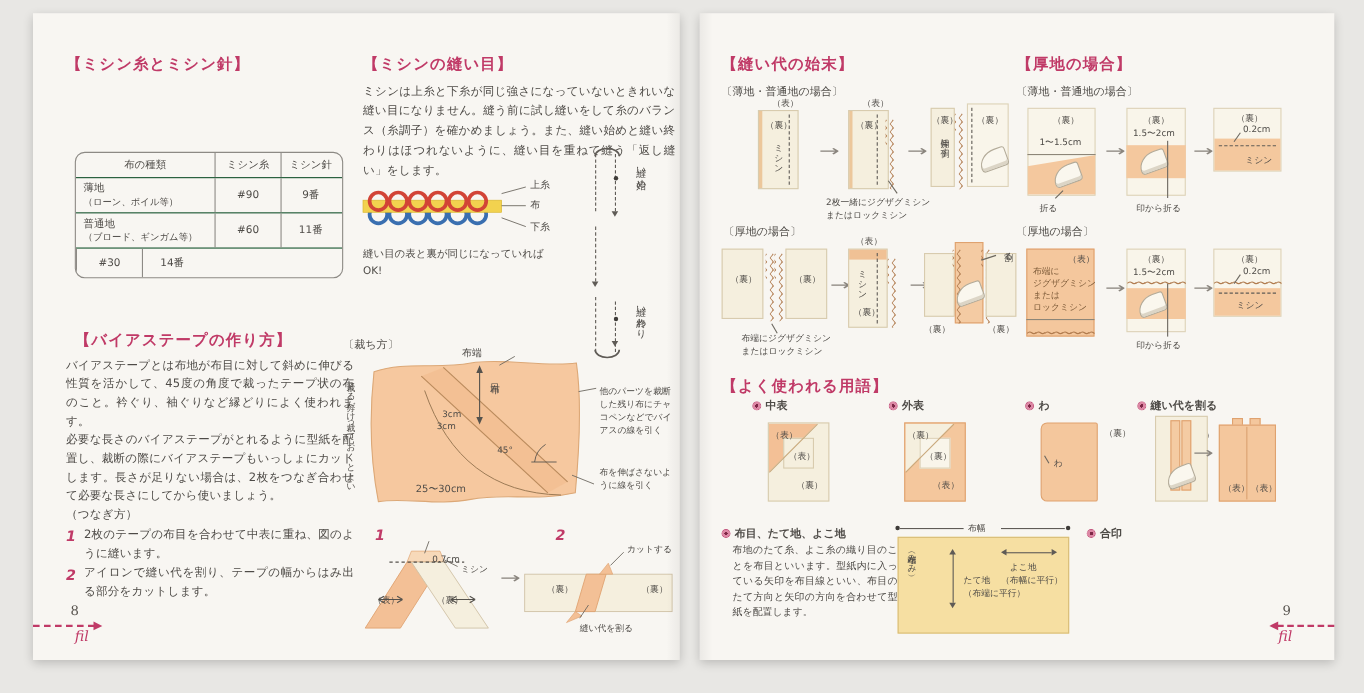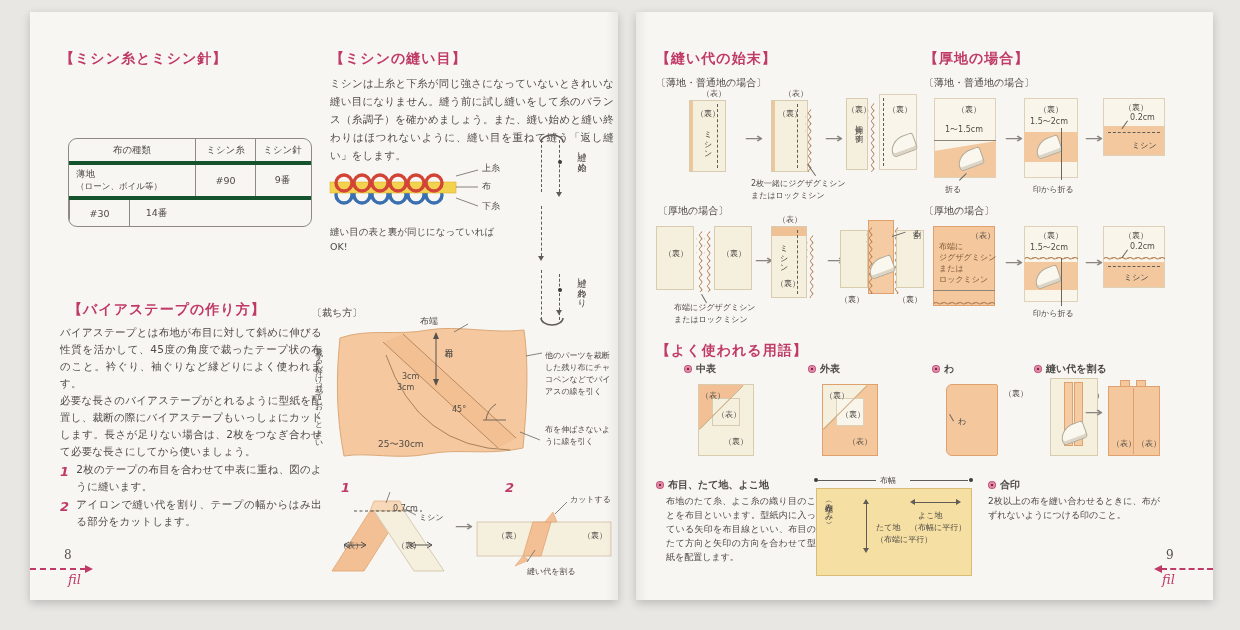--- a/index.html
+++ b/index.html
@@ -44,21 +44,21 @@
   .bullet{display:inline-block;width:8px;height:8px;border-radius:50%;background:radial-gradient(circle at 50% 50%,#7e2746 0 1.5px,#dc87a4 1.5px 3.5px,#c2527b 3.5px);margin-right:4px;vertical-align:-1px}
   .term{position:absolute;font-size:10px;font-weight:bold;white-space:nowrap}
   .num{color:#c03a67;font-weight:bold;font-size:13px;font-style:italic}
   .pgno{position:absolute;font-family:"DejaVu Serif",serif;font-size:12px;color:#57534e}
   .fil{position:absolute;font-family:"DejaVu Serif",serif;font-style:italic;font-size:13px;color:#c03a67}
   .fdash{position:absolute;height:0;border-top:2px dashed #c03a67}
   .ah{position:absolute;width:0;height:0;border:4px solid transparent}
   .ah.r{border-left:8px solid #c03a67;border-right:0}
   .ah.l{border-right:8px solid #c03a67;border-left:0}
   .tbl{position:absolute;border:1px solid #8d8a85;border-radius:9px;overflow:hidden}
-  .trow{display:flex;border-top:4px solid #14532d}
+  .trow{display:flex;border-top:1px solid #14532d}
   .trow:first-child{border-top:0}
   .tc{box-sizing:border-box;padding:3px 7px;font-size:9.5px;display:flex;flex-direction:column;justify-content:center;min-height:26px}
   .tc1{width:126px}
   .tc2{width:60px;border-left:1px solid #8d8a85;align-items:center}
   .tc3{width:54px;border-left:1px solid #8d8a85;align-items:center}
   .th{justify-content:center;align-items:center;min-height:22px}
   .sub{font-size:8.5px}
   .srow{display:flex;gap:7px;margin-top:1px}
   .srow .txt{flex:1}
   svg{position:absolute;overflow:visible}
@@ -80,29 +80,38 @@
       </div>
       <div class="trow">
         <div class="tc tc1">
             <span>薄地</span>
             <span class="sub">（ローン、ボイル等）</span>
           </div>
         <div class="tc tc2">#90</div>
         <div class="tc tc3">9番</div>
       </div>
       <div class="trow">
+        <div class="tc tc1">
+            <span>普通地</span>
+            <span class="sub">（ブロード、ギンガム等）</span>
+          </div>
+        <div class="tc tc2">#60</div>
+        <div class="tc tc3">11番</div>
+      </div>
+      <div class="trow">
         <div class="tc tc2">#30</div>
         <div class="tc tc3">14番</div>
       </div>
     </div>
 
     <div class="abs stitle" style="left:38px;top:289px">【バイアステープの作り方】</div>
     <div class="abs body" style="left:30px;top:312px;width:262px;line-height:1.62">
       <p>バイアステープとは布地が布目に対して斜めに伸びる性質を活かして、45度の角度で裁ったテープ状の布のこと。衿ぐり、袖ぐりなど縁どりによく使われます。</p>
       <p>必要な長さのバイアステープがとれるように型紙を配置し、裁断の際にバイアステープもいっしょにカットします。長さが足りない場合は、2枚をつなぎ合わせて必要な長さにしてから使いましょう。</p>
+      <p>（つなぎ方）</p>
       <div class="srow">
         <span class="num">1</span>
         <span class="txt">2枚のテープの布目を合わせて中表に重ね、図のように縫います。</span>
       </div>
       <div class="srow">
         <span class="num">2</span>
         <span class="txt">アイロンで縫い代を割り、テープの幅からはみ出る部分をカットします。</span>
       </div>
     </div>
 
@@ -434,21 +443,20 @@
       <span class="lbl8" style="left:62px;top:52px">たて地</span>
       <span class="lbl8" style="left:62px;top:64px">（布端に平行）</span>
       <div class="mline" style="left:98px;top:32px;width:44px;border-top-color:#5f5b56"></div>
       <div class="tl" style="left:93px;top:29px"></div>
       <div class="tr" style="left:142px;top:29px"></div>
       <span class="lbl8" style="left:104px;top:40px">よこ地</span>
       <span class="lbl8" style="left:96px;top:52px">（布幅に平行）</span>
     </div>
 
     <div class="term" style="left:352px;top:466px"><span class="bullet"></span><span>合印</span></div>
-    <div class="abs" style="left:352px;top:483px;width:172px;font-size:9px;line-height:1.55;text-align:justify">2枚以上の布を縫い合わせるときに、布がずれないようにつける印のこと。</div>
 
     <span class="pgno" style="left:530px;top:536px">9</span>
     <div class="fdash" style="left:525px;top:556px;width:52px"></div>
     <div class="ah l" style="left:518px;top:553px"></div>
     <span class="fil" style="left:526px;top:560px">fil</span>
   </div>
 
 </div>
 
 </body></html>

